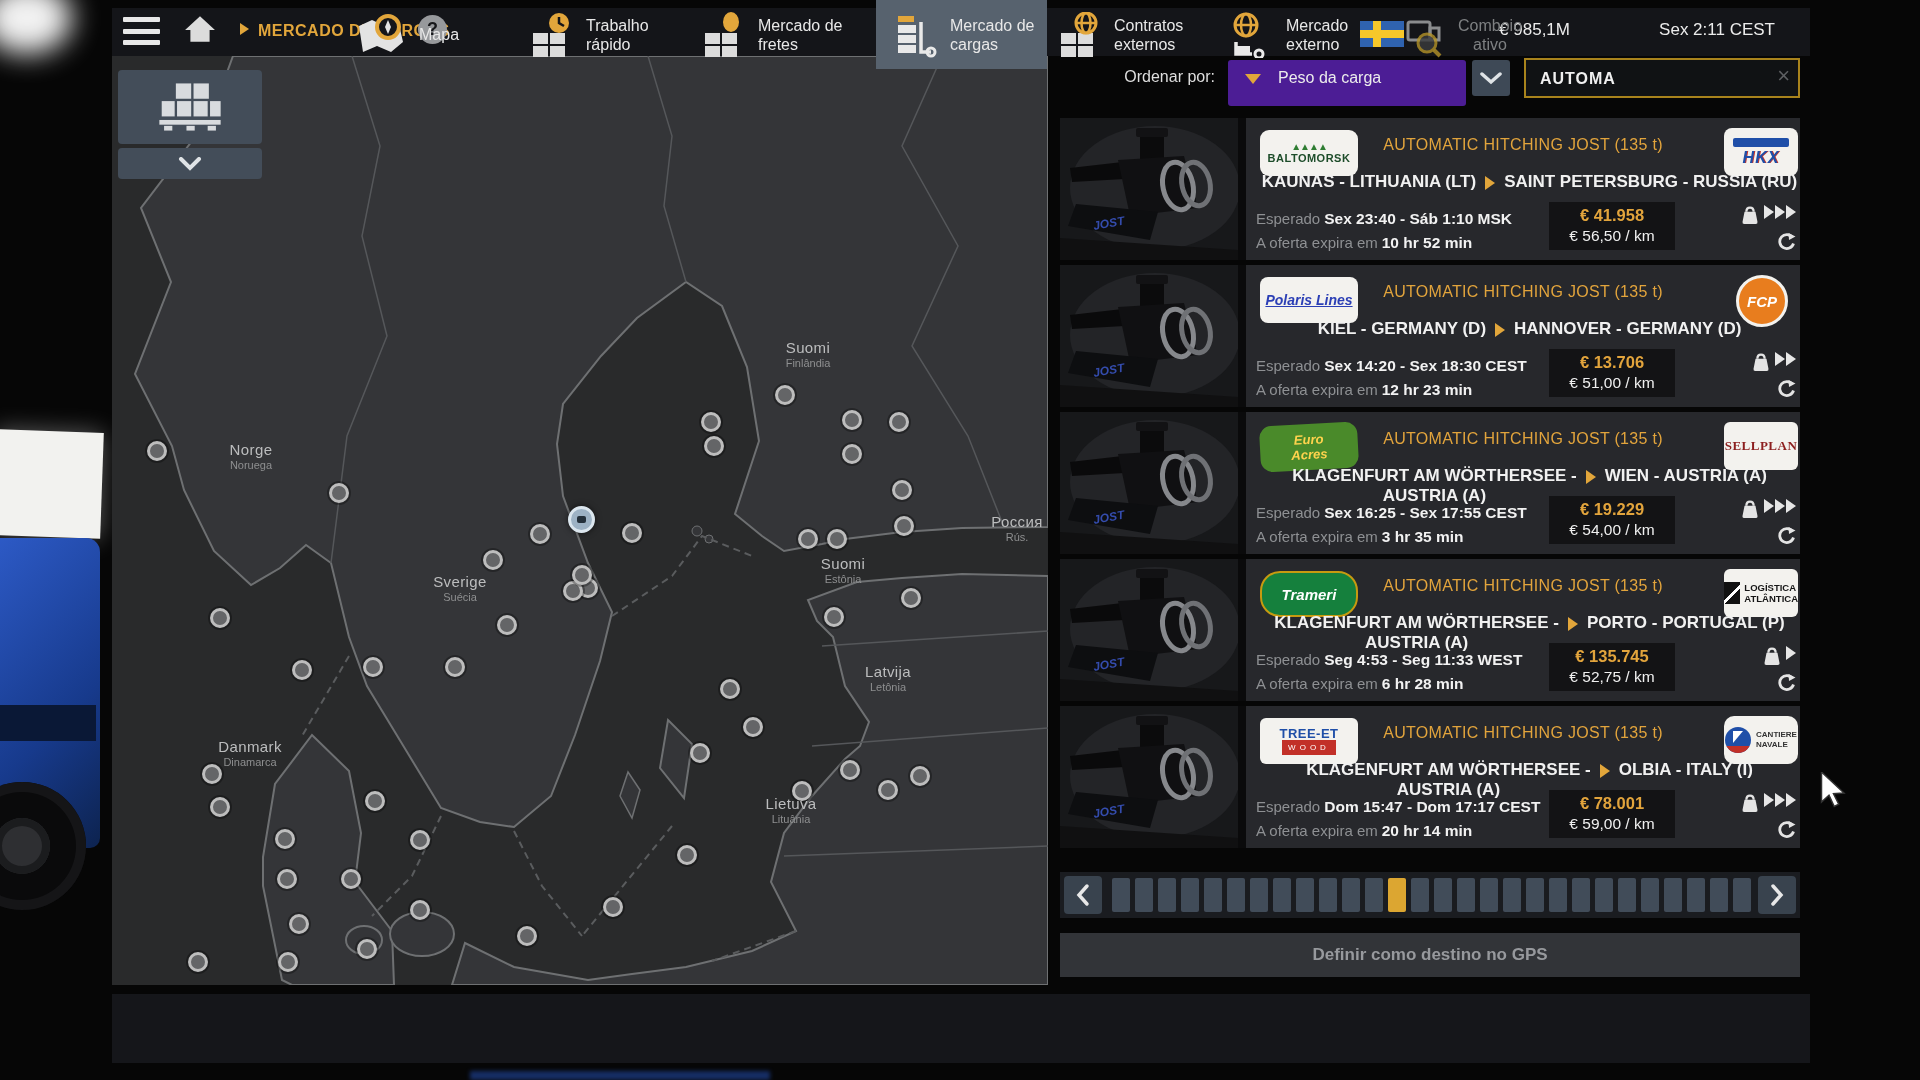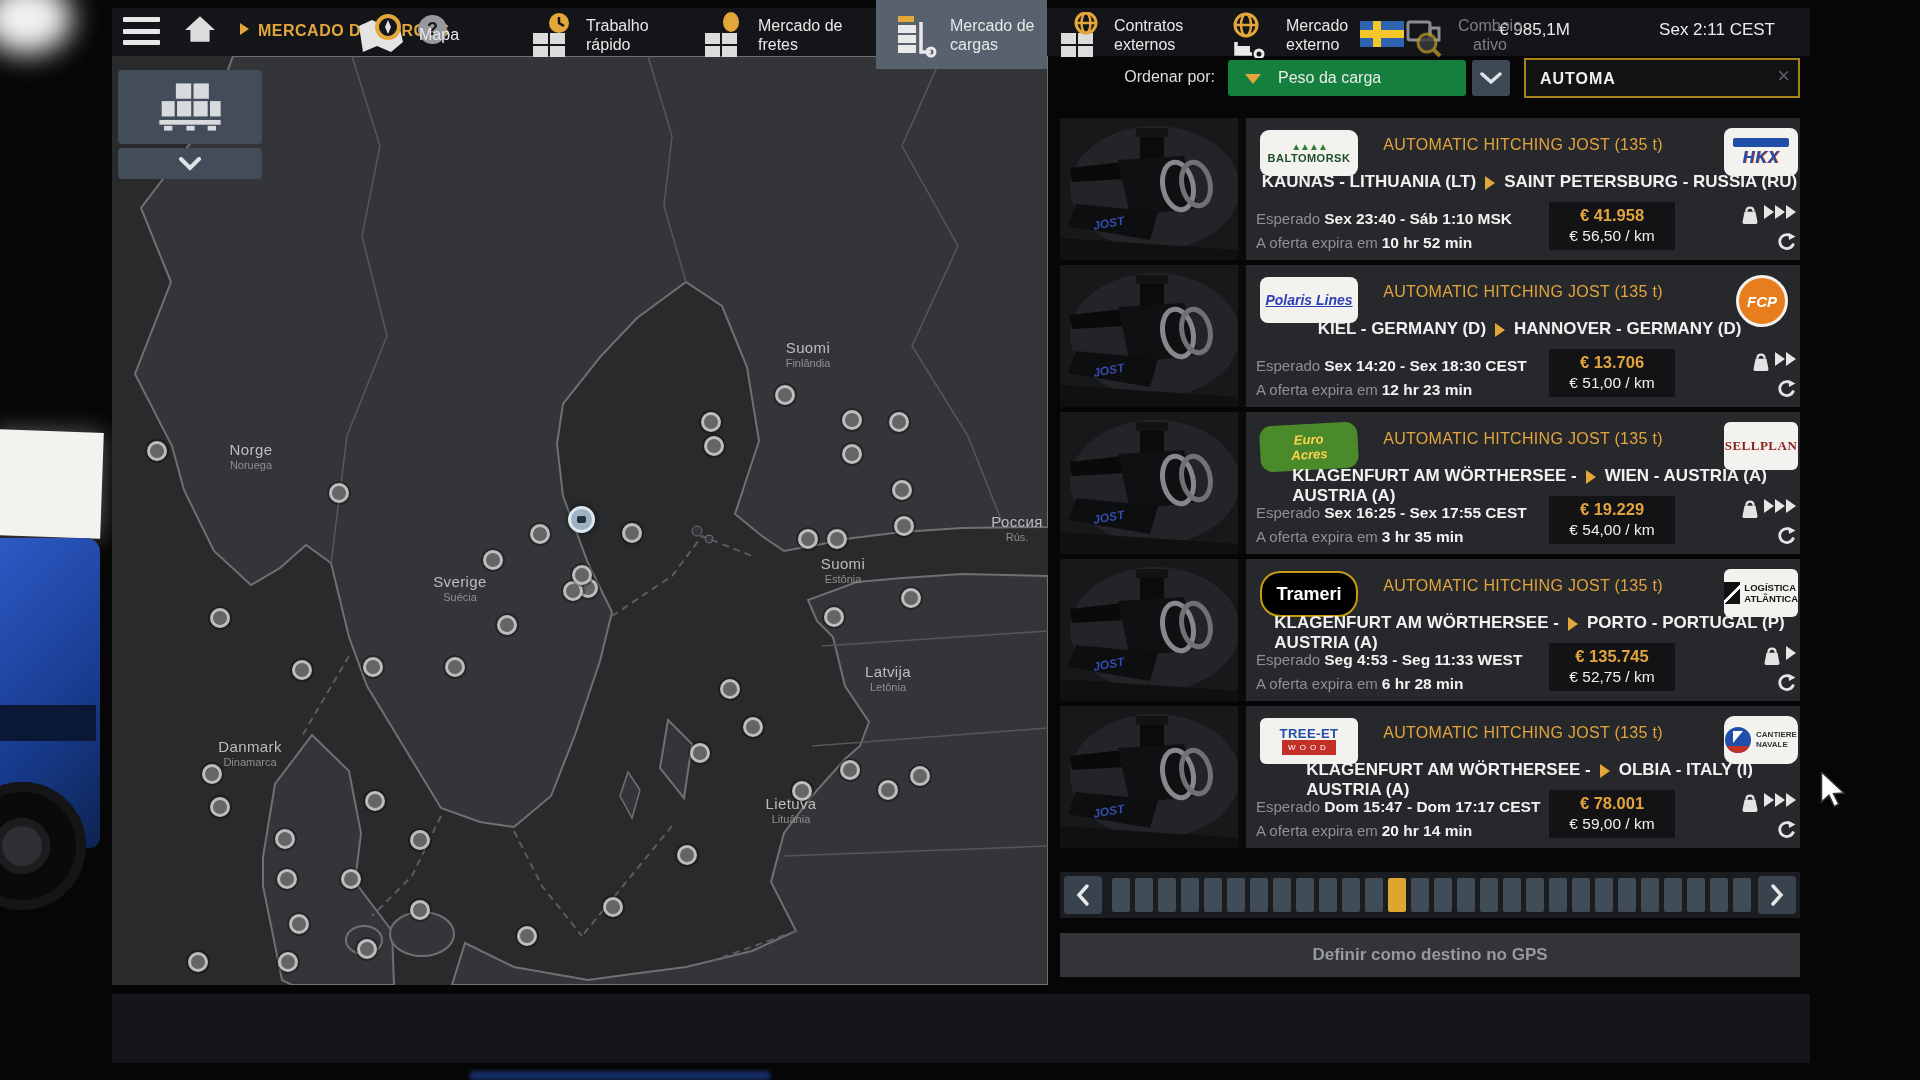--- a/index.html
+++ b/index.html
@@ -56,21 +56,21 @@
   .map-btn-collapse{left:118px;top:148px;width:144px;height:31px;}
   .legend-bar{position:absolute;left:138px;top:908px;width:332px;height:64px;background:rgba(22,23,25,.55);
               border-radius:8px;}
   .legend-bar .mouse{position:absolute;left:12px;top:13px;}
   .legend-move{position:absolute;left:46px;top:20px;font-size:17px;color:#ededed;}
   .legend-key{position:absolute;left:160px;top:19px;font-size:18px;font-weight:bold;color:#e2a63b;}
   .legend-loc{position:absolute;left:182px;top:8px;font-size:16px;color:#ededed;line-height:23px;}
 
   
   .sort-label{position:absolute;left:1065px;top:68px;width:150px;text-align:right;font-size:16px;color:#dedede;}
-  .sort-box{position:absolute;left:1228px;top:60px;width:238px;height:36px;background:#15803d;border-radius:3px;}
+  .sort-box{position:absolute;left:1228px;top:60px;width:238px;height:46px;background:#4c1d95;border-radius:3px;}
   .sort-tri{position:absolute;left:17px;top:14px;width:0;height:0;border-left:8px solid transparent;
             border-right:8px solid transparent;border-top:10px solid #e2a63b;}
   .sort-value{position:absolute;left:50px;top:0;line-height:36px;font-size:16px;color:#ececec;}
   .sort-expand{position:absolute;left:1472px;top:60px;width:38px;height:36px;background:#3e4956;border-radius:3px;
                display:flex;align-items:center;justify-content:center;}
   .search-box{position:absolute;left:1524px;top:58px;width:276px;height:40px;background:#101214;
               border:2px solid #a8831c;box-sizing:border-box;}
   .search-input{position:absolute;left:12px;top:0;width:220px;height:36px;background:transparent;border:none;outline:none;
               color:#f0f0f0;font-size:16px;font-weight:bold;letter-spacing:1px;font-family:inherit;}
   .search-clear{position:absolute;right:8px;top:3px;font-size:22px;color:#5d5f62;}
@@ -80,21 +80,21 @@
   .card .gapcol{position:absolute;left:178px;top:0;width:8px;height:142px;background:#0a0a0b;}
   .thumb{position:absolute;left:0;top:0;width:178px;height:142px;}
   .info{position:absolute;left:186px;top:0;width:554px;height:142px;}
   .ctitle{position:absolute;left:112px;width:330px;top:18px;text-align:center;font-size:16px;font-weight:normal;
           color:#e2a43c;letter-spacing:.3px;}
   .logo{position:absolute;display:flex;align-items:center;justify-content:center;text-align:center;}
   .logo.from{left:14px;top:12px;width:98px;height:46px;}
   .logo.to{left:478px;top:10px;width:74px;height:48px;}
   .route{position:absolute;left:0;right:0;top:54px;display:flex;justify-content:center;align-items:flex-start;
          gap:9px;font-size:17px;font-weight:bold;color:#f1f1f1;white-space:nowrap;}
-  .ocol{display:flex;flex-direction:column;align-items:flex-start;line-height:20px;margin-left:13px;}
+  .ocol{display:flex;flex-direction:column;align-items:center;line-height:20px;margin-left:13px;}
   .ocol .o2:empty{display:none;}
   .arr{margin-top:4px;width:0;height:0;border-left:10px solid #e2a63b;
        border-top:7px solid transparent;border-bottom:7px solid transparent;}
   .cline{position:absolute;left:10px;font-size:15px;color:#8e9093;white-space:nowrap;}
   .cline b{color:#f2f2f2;font-size:15.5px;margin-left:4px;}
   .cline.esp{top:92px;}
   .cline.exp{top:116px;}
   .pricebox{position:absolute;left:303px;top:84px;width:126px;height:48px;background:#131315;text-align:center;}
   .price{font-size:16.5px;font-weight:bold;color:#e2a43c;margin-top:4px;}
   .rate{font-size:15.5px;color:#f0f0f0;margin-top:2px;}
@@ -103,22 +103,22 @@
   .rotrow{display:flex;justify-content:flex-end;margin-top:6px;}
   .chev{display:inline-block;width:0;height:0;border-left:10px solid #e6e6e6;
         border-top:7px solid transparent;border-bottom:7px solid transparent;margin-left:1px;}
   .l-baltomorsk{background:#f3f2ee;border-radius:9px;flex-direction:column;color:#1d4d2a;
                 font-size:11px;font-weight:bold;letter-spacing:.5px;}
   .l-baltomorsk::before{content:"▲▲▲▲";color:#2e7d32;font-size:10px;letter-spacing:-1px;line-height:10px;}
   .l-polaris{background:#f3f2ee;border-radius:8px;color:#2b3fb5;font-size:14px;font-weight:bold;
              font-style:italic;text-decoration:underline;}
   .l-euroacres{background:#4a8a2a;border-radius:12px;transform:rotate(-3deg);flex-direction:column;
                color:#ffd34d;font-size:13px;font-weight:bold;font-style:italic;line-height:15px;}
-  .l-trameri{background:#000000;border-radius:20px;border:2px solid #c79a10;color:#fff;
-             font-size:18px;font-weight:bold;box-sizing:border-box;}
+  .l-trameri{background:#15803d;border-radius:20px;border:2px solid #c79a10;color:#fff;
+             font-size:15px;font-weight:bold;font-style:italic;box-sizing:border-box;}
   .l-treeet{background:#f3f2ee;border-radius:6px;flex-direction:column;line-height:13px;}
   .l-treeet .t1{color:#1f4fa8;font-weight:bold;font-size:13px;letter-spacing:.5px;}
   .l-treeet .t2{background:#c23028;color:#fff;font-size:8px;letter-spacing:4px;padding:1px 6px;border-radius:0;}
   .l-hkx{background:#f3f2ee;border-radius:8px;flex-direction:column;}
   .l-hkx::before{content:"";width:56px;height:9px;background:#1f4fa8;border-radius:2px;margin-bottom:2px;}
   .l-hkx .t1{color:#1f4fa8;font-weight:bold;font-style:italic;font-size:16px;letter-spacing:1px;
              text-shadow:1px 0 #c8352b;}
   .l-fcp{background:#e87d1e;border-radius:50%;width:52px !important;height:52px !important;left:490px !important;
          color:#fff;font-weight:bold;font-style:italic;font-size:15px;border:3px solid #f3f2ee;box-sizing:border-box;}
   .l-sellplan{background:#f3f2ee;border-radius:6px;color:#8c1f1f;font-family:"Liberation Serif",serif;

